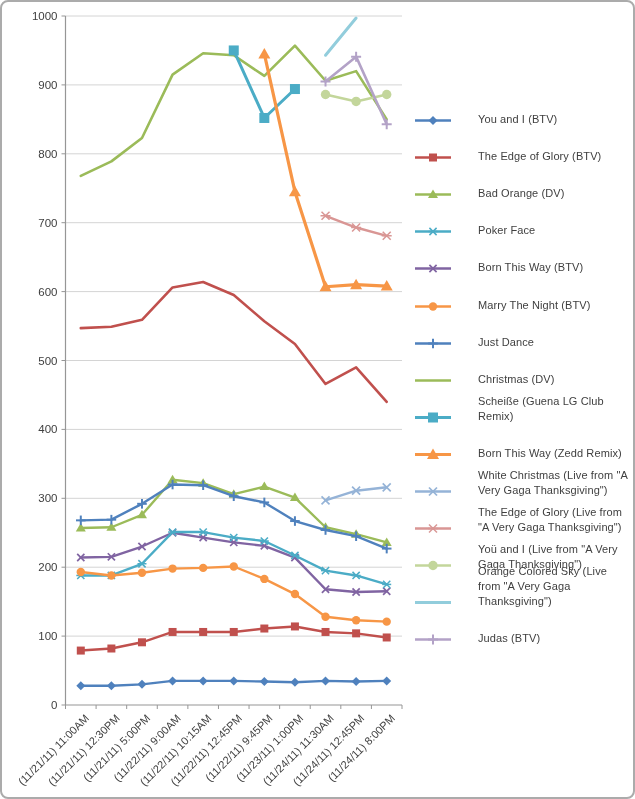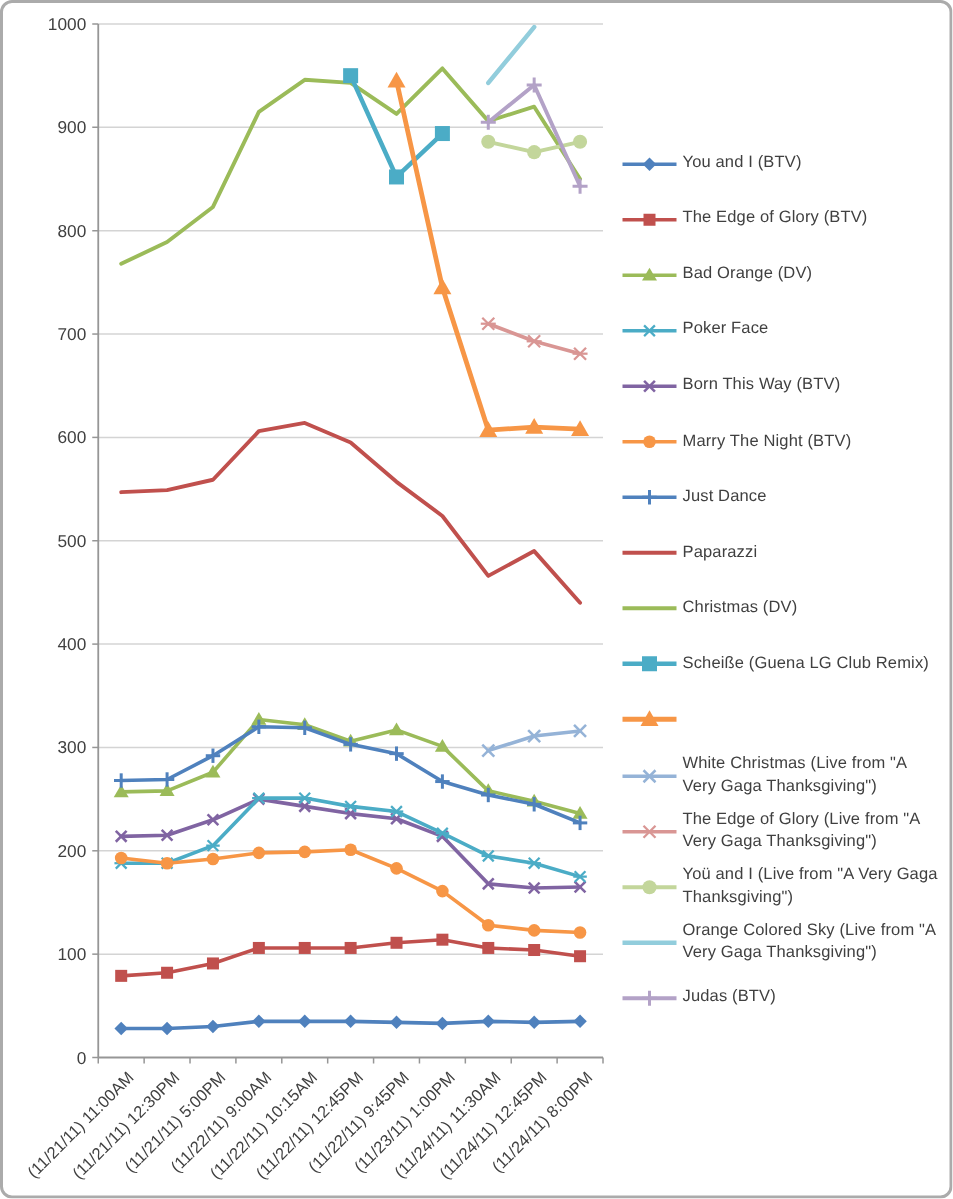--- a/index.html
+++ b/index.html
@@ -6,21 +6,21 @@
   .frame{
     position:relative;width:635px;height:799px;box-sizing:border-box;
     border:2px solid #ABABAB;border-radius:8px;background:#FFFFFF;overflow:hidden;
   }
   #plot{position:absolute;left:0;top:0;}
   #legend{
     position:absolute;left:412px;top:88px;width:215px;
     display:flex;flex-direction:column;
   }
   .lg-item{
-    height:37.1px;display:flex;align-items:center;flex-shrink:0;
+    height:37.1px;display:flex;align-items:flex-end;flex-shrink:0;gap:23px;
   }
   .lg-marker{flex:0 0 38px;margin-top:1px;}
   .lg-label{
     margin-left:3px;font-size:11px;line-height:15px;color:#404040;
     letter-spacing:0.1px;
   }
 </style>
 </head>
 <body>
 
@@ -302,42 +302,37 @@
       <div class="lg-item">
         <svg width="38" height="13" class="lg-marker">
           <line x1="1" y1="6.5" x2="37" y2="6.5" stroke="#4F81BD" stroke-width="2.4"></line>
           <line x1="14.2" y1="6.5" x2="23.8" y2="6.5" stroke="#4F81BD" stroke-width="2"></line>
           <line x1="19" y1="1.7000000000000002" x2="19" y2="11.3" stroke="#4F81BD" stroke-width="2"></line>
         </svg>
         <span class="lg-label">Just Dance</span>
       </div>
       <div class="lg-item">
         <svg width="38" height="13" class="lg-marker">
-          <line x1="1" y1="6.5" x2="37" y2="6.5" stroke="#C0504D" stroke-width="2.6"></line>
-        </svg>
-        <span class="lg-label">Paparazzi</span>
-      </div>
-      <div class="lg-item">
-        <svg width="38" height="13" class="lg-marker">
           <line x1="1" y1="6.5" x2="37" y2="6.5" stroke="#9BBB59" stroke-width="2.6"></line>
         </svg>
         <span class="lg-label">Christmas (DV)</span>
       </div>
       <div class="lg-item">
         <svg width="38" height="13" class="lg-marker">
           <line x1="1" y1="6.5" x2="37" y2="6.5" stroke="#4BACC6" stroke-width="3"></line>
           <rect x="14" y="1.5" width="10" height="10" fill="#4BACC6"></rect>
         </svg>
         <span class="lg-label">Scheiße (Guena LG Club Remix)</span>
       </div>
       <div class="lg-item">
         <svg width="38" height="13" class="lg-marker">
           <line x1="1" y1="6.5" x2="37" y2="6.5" stroke="#F79646" stroke-width="3.2"></line>
           <polygon points="19,0.5 25,11 13,11" fill="#F79646"></polygon>
         </svg>
+        <span class="lg-label">Born This Way (Zedd Remix)</span>
       </div>
       <div class="lg-item">
         <svg width="38" height="13" class="lg-marker">
           <line x1="1" y1="6.5" x2="37" y2="6.5" stroke="#95B3D7" stroke-width="2.4"></line>
           <line x1="15" y1="2.5" x2="23" y2="10.5" stroke="#95B3D7" stroke-width="1.7"></line>
           <line x1="15" y1="10.5" x2="23" y2="2.5" stroke="#95B3D7" stroke-width="1.7"></line>
         </svg>
         <span class="lg-label">White Christmas (Live from "A Very Gaga Thanksgiving")</span>
       </div>
       <div class="lg-item">

